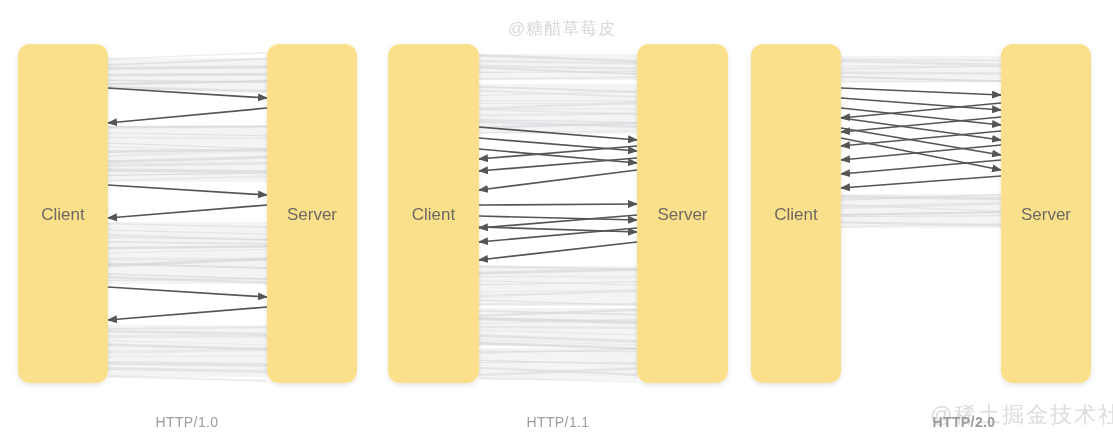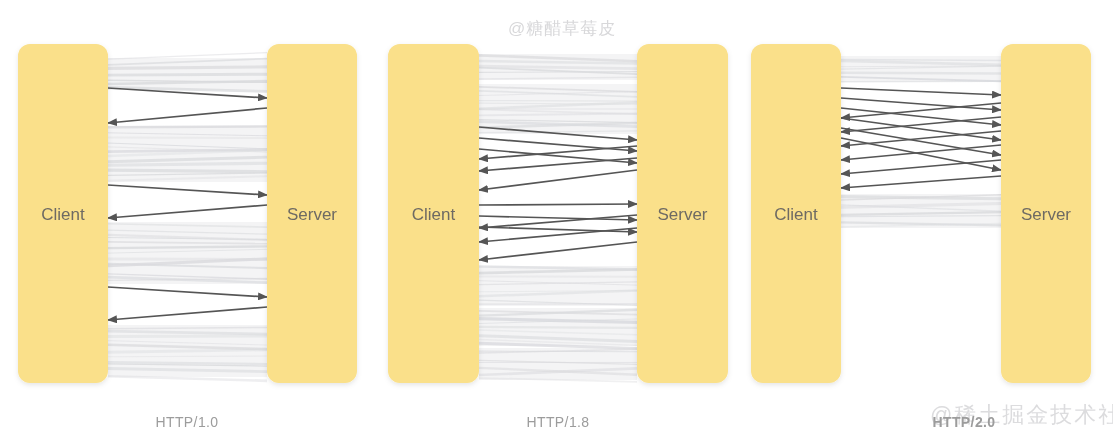--- a/index.html
+++ b/index.html
@@ -245,15 +245,15 @@
           <rect x="1001" y="44" width="90" height="339" rx="12" ry="12" fill="#fae08a" filter="url(#boxshadow)"></rect>
           <text x="1046" y="219.5" text-anchor="middle" class="node-text" fill="#6e6a63">Server</text>
         </g>
       </g>
   </svg>
 
   <div class="wm wm-top" style="left:508px;top:17px;">@糖醋草莓皮</div>
   <div class="wm wm-bottom" style="left:930px;top:400px;">@稀土掘金技术社区</div>
 
   <div class="panel-label" id="lbl-0" style="left: 127px; top: 414px; width: 120px;">HTTP/1.0</div>
-  <div class="panel-label" id="lbl-1" style="left: 498px; top: 414px; width: 120px;">HTTP/1.8</div>
+  <div class="panel-label" id="lbl-1" style="left: 498px; top: 414px; width: 120px;">HTTP/1.1</div>
   <div class="panel-label" id="lbl-2" style="left: 904px; top: 414px; width: 120px; font-weight: bold;">HTTP/2.0</div>
 </div>
 
 </body></html>

